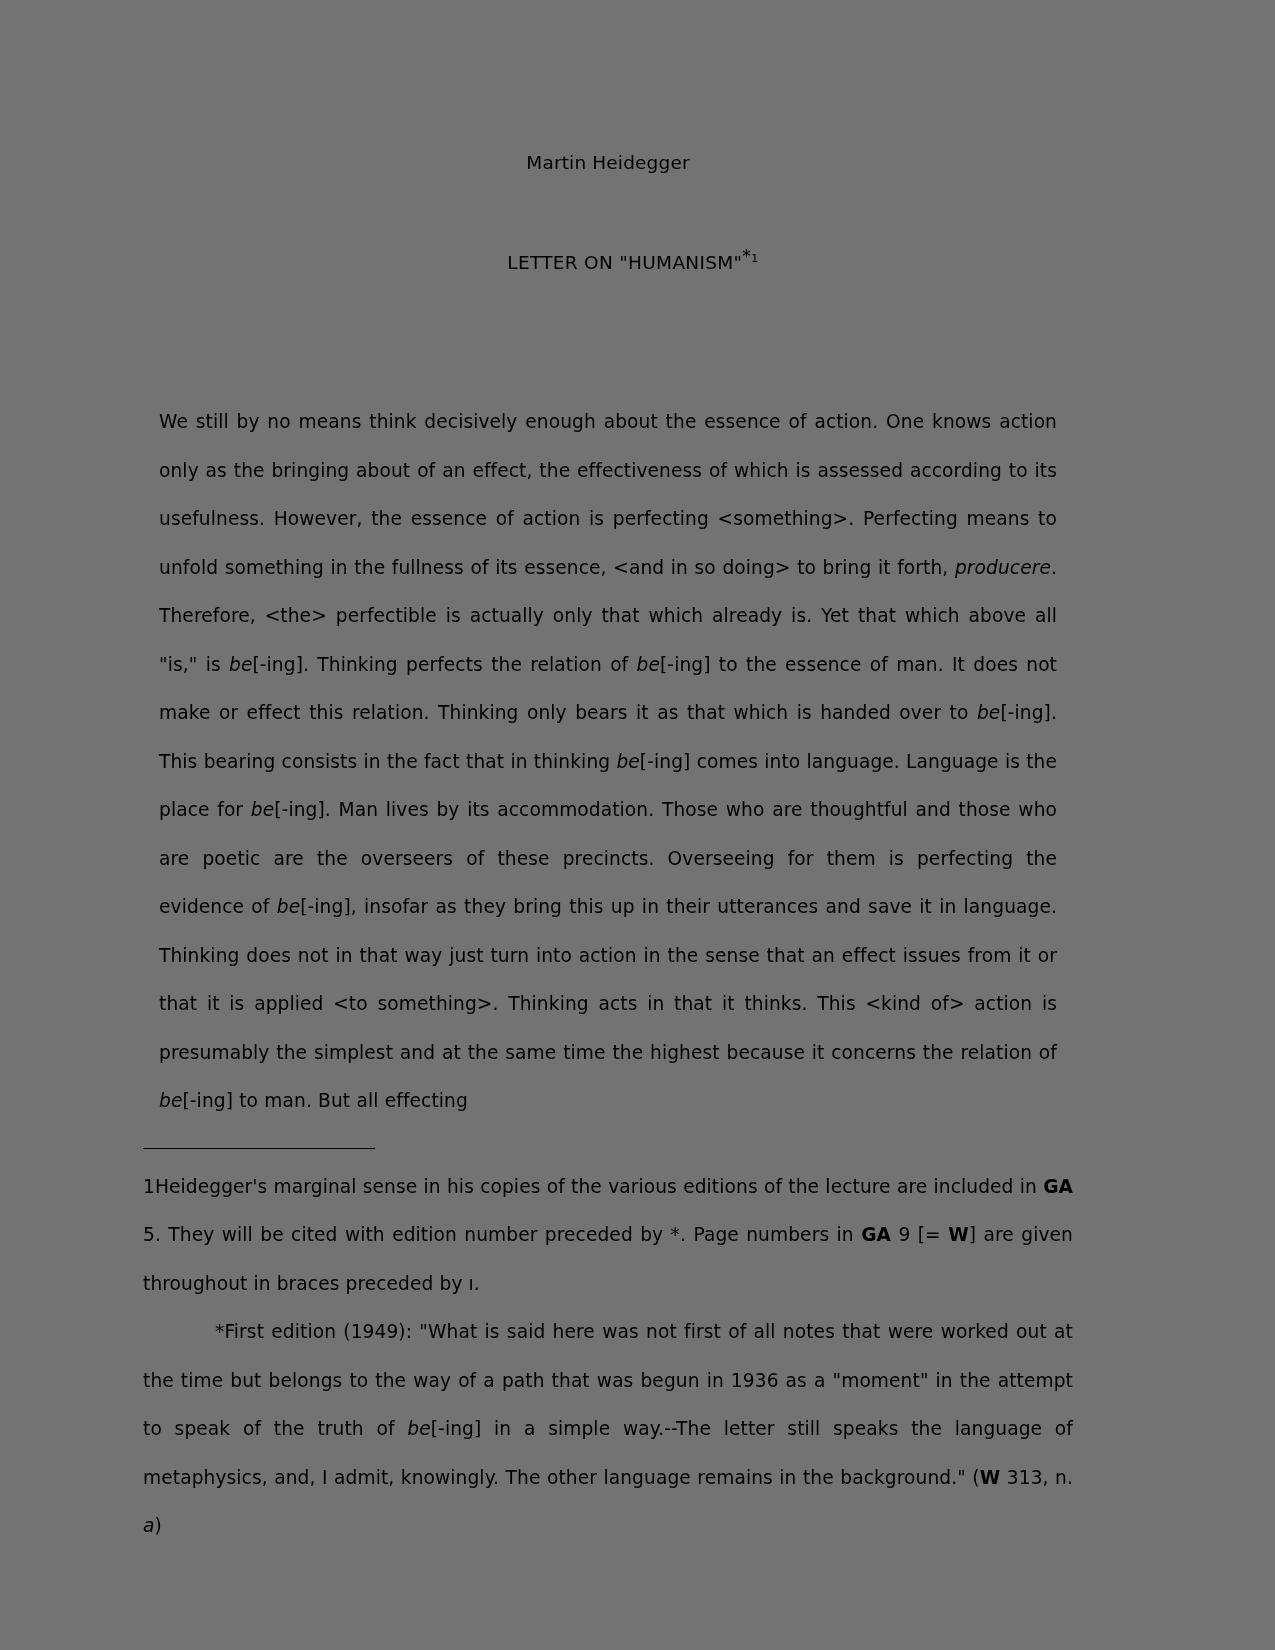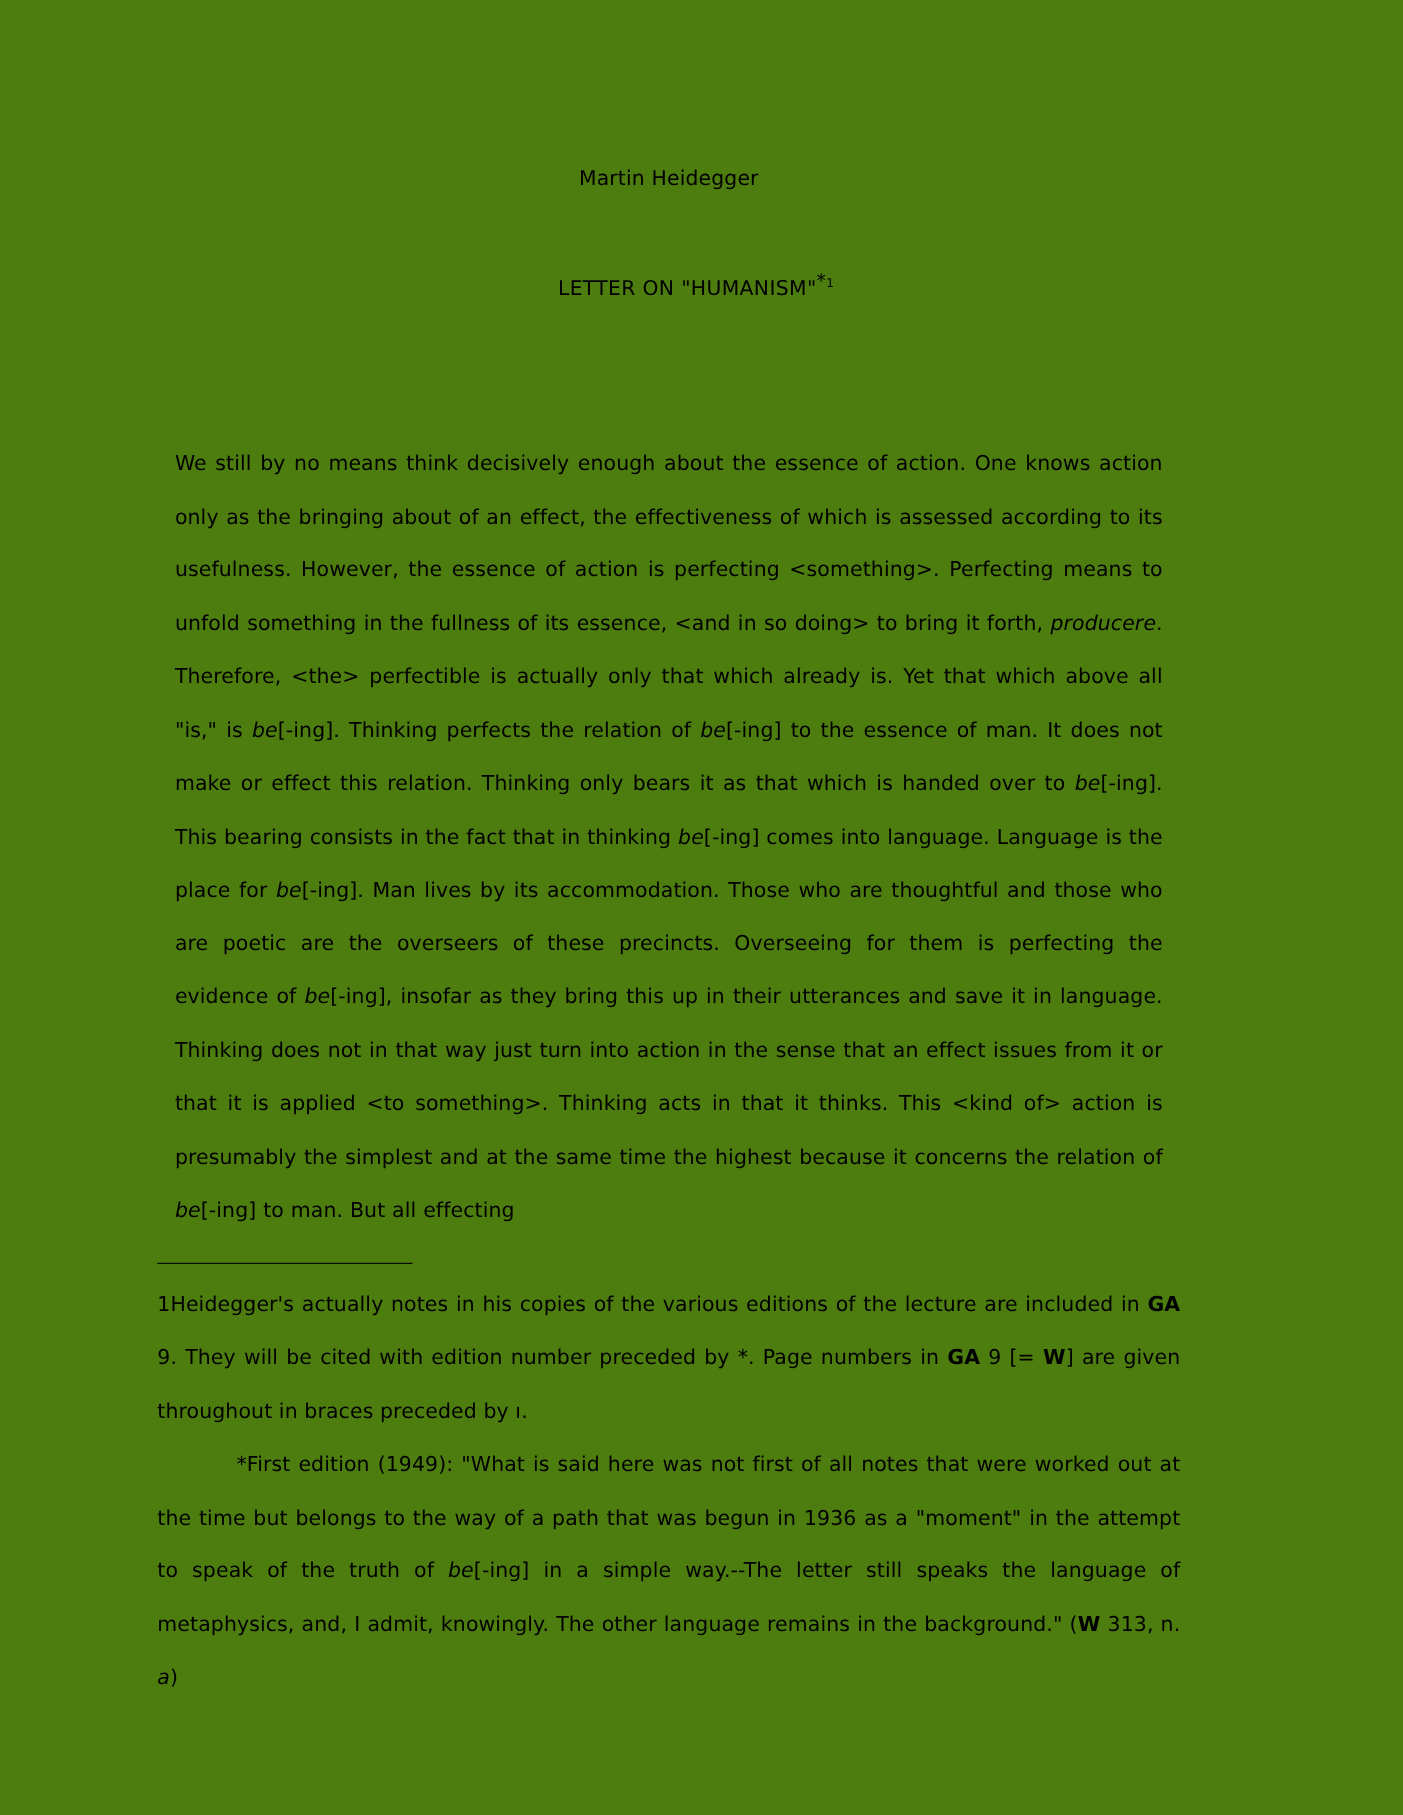--- a/index.html
+++ b/index.html
@@ -11,21 +11,21 @@
   body {
     font-family: "DejaVu Sans", "Liberation Sans", sans-serif;
     color: #000000;
     -webkit-font-smoothing: antialiased;
   }
   .page {
     position: relative;
     width: 1275px;
     height: 1650px;
     margin: 0 auto;
-    background: #4d7c0f;
+    background: #737373;
     box-sizing: border-box;
     overflow: hidden;
   }
   .content {
     position: absolute;
     left: 143px;
     top: 0;
     width: 930px;
   }
 
@@ -114,20 +114,20 @@
     </div>
 
     <div class="body-block">
       <p class="body-par"><span>We still by no means think decisively enough about the essence of action.  One knows action only as the bringing about of an effect, the effectiveness of which is assessed according to its usefulness.  However, the essence of action is perfecting &lt;something&gt;.  Perfecting means to unfold something in the fullness of its essence, &lt;and in so doing&gt; to bring it forth, </span><i>producere</i><span>.  Therefore, &lt;the&gt; perfectible is actually only that which already is.  Yet that which above all "is," is </span><i>be</i><span>[-ing].  Thinking perfects the relation of </span><i>be</i><span>[-ing] to the essence of man.  It does not make or effect this relation.  Thinking only bears it as that which is handed over to </span><i>be</i><span>[-ing].  This bearing consists in the fact that in thinking </span><i>be</i><span>[-ing] comes into language.  Language is the place for </span><i>be</i><span>[-ing].  Man lives by its accommodation.  Those who are thoughtful and those who are poetic are the overseers of these precincts.  Overseeing for them is perfecting the evidence of </span><i>be</i><span>[-ing], insofar as they bring this up in their utterances and save it in language.  Thinking does not in that way just turn into action in the sense that an effect issues from it or that it is applied &lt;to something&gt;.  Thinking acts in that it thinks.  This &lt;kind of&gt; action is presumably the simplest and at the same time the highest because it concerns the relation of </span><i>be</i><span>[-ing] to man.  But all effecting</span></p>
     </div>
 
     <div class="footnote-area">
       <hr class="footnote-rule">
 
       <p class="footnote first">
-        <span class="fn-num">1</span><span><span>Heidegger's actually notes in his copies of the various editions of the lecture are included in </span><b>GA</b><span> 9.  They will be cited with edition number preceded by *.  Page numbers in </span><b>GA</b><span> 9 [= </span><b>W</b><span>] are given throughout in braces preceded by ı.</span></span>
+        <span class="fn-num">1</span><span><span>Heidegger's marginal sense in his copies of the various editions of the lecture are included in </span><b>GA</b><span> 5.  They will be cited with edition number preceded by *.  Page numbers in </span><b>GA</b><span> 9 [= </span><b>W</b><span>] are given throughout in braces preceded by ı.</span></span>
       </p>
 
       <p class="footnote second"><span>*First edition (1949): "What is said here was not first of all notes that were worked out at the time but belongs to the way of a path that was begun in 1936 as a "moment" in the attempt to speak of the truth of </span><i>be</i><span>[-ing] in a simple way.--The letter still speaks the language of metaphysics, and, I admit, knowingly.  The other language remains in the background." (</span><b>W</b><span> 313, n. </span><i>a</i><span>)</span></p>
     </div>
 
   </div>
 </div>
 
 </body></html>

